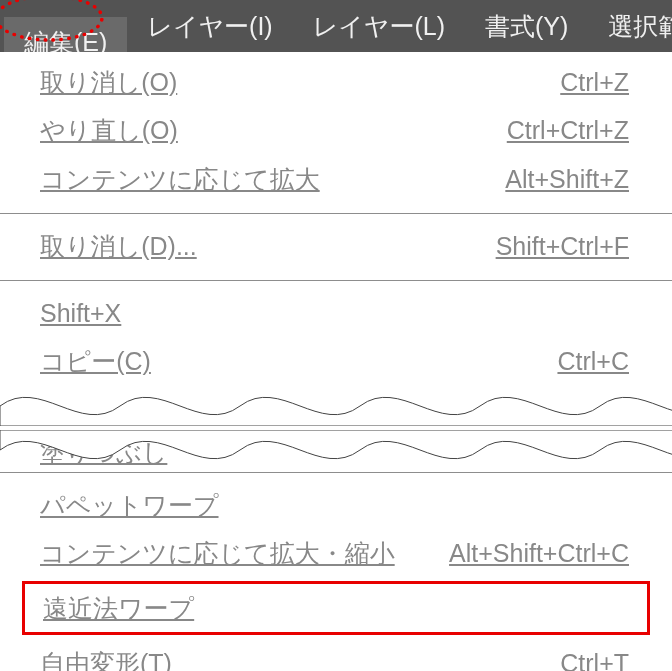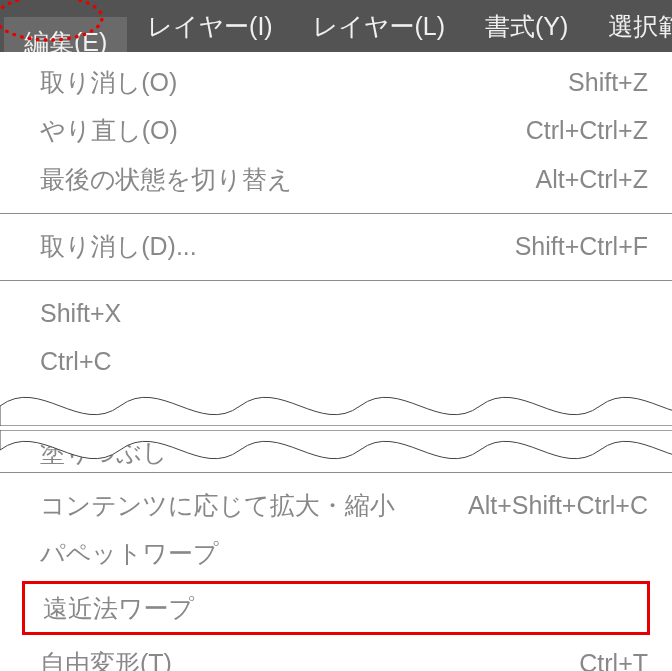--- a/index.html
+++ b/index.html
@@ -41,22 +41,23 @@
     background: #fff;
     color: #888;
     font-size: 25px;
     position: relative;
   }
   .section { padding: 6px 0 8px 0; }
   .row {
     display: flex;
     justify-content: space-between;
     align-items: flex-end;
-    padding: 6px 24px 6px 40px;
+    padding: 6px 43px 6px 40px;
     line-height: 1.45;
+    text-decoration: underline;
   }
   .row .label { white-space: nowrap; }
   .row .shortcut { white-space: nowrap; }
   .sep { height: 1px; background: #8d8d8d; margin: 2px 0; }
 
   .red-box {
     border: 3px solid #e80000;
     margin: 2px 22px 2px 22px;
   }
   .red-box .row { padding-left: 18px; padding-right: 4px; }
@@ -90,48 +91,49 @@
   <div class="item">
       <span>選択範囲</span>
     </div>
 </div>
 
 <div class="dropdown">
 
   <div class="section">
     <div class="row">
       <span class="label">取り消し(O)</span>
-      <span class="shortcut">Shift+Z</span>
+      <span class="shortcut">Ctrl+Z</span>
     </div>
     <div class="row">
       <span class="label">やり直し(O)</span>
       <span class="shortcut">Ctrl+Ctrl+Z</span>
     </div>
     <div class="row">
-      <span class="label">最後の状態を切り替え</span>
-      <span class="shortcut">Alt+Ctrl+Z</span>
+      <span class="label">コンテンツに応じて拡大</span>
+      <span class="shortcut">Alt+Shift+Z</span>
     </div>
   </div>
 
   <div class="sep"></div>
 
   <div class="section">
     <div class="row">
       <span class="label">取り消し(D)...</span>
       <span class="shortcut">Shift+Ctrl+F</span>
     </div>
   </div>
 
   <div class="sep"></div>
 
   <div class="section" style="padding-bottom:0">
     <div class="row">
       <span class="shortcut">Shift+X</span>
     </div>
     <div class="row">
+      <span class="label">コピー(C)</span>
       <span class="shortcut">Ctrl+C</span>
     </div>
   </div>
 
   <div class="wave-wrap">
     <svg viewBox="0 0 672 40" style="top:0;height:40px" preserveAspectRatio="none">
       <path d="M0,20 C40,-10 80,50 120,20 C160,-10 200,50 240,20 C280,-10 320,50 360,20 C400,-10 440,50 480,20 C520,-10 560,50 600,20 C640,-10 680,50 720,20 L720,40 L0,40 Z" fill="#fff" stroke="#444" stroke-width="1"></path>
     </svg>
     <div class="row" style="top:42px">
       <span class="label">塗りつぶし</span>
@@ -139,26 +141,26 @@
     </div>
     <svg viewBox="0 0 672 40" style="top:44px;height:40px" preserveAspectRatio="none">
       <path d="M0,20 C40,-10 80,50 120,20 C160,-10 200,50 240,20 C280,-10 320,50 360,20 C400,-10 440,50 480,20 C520,-10 560,50 600,20 C640,-10 680,50 720,20 L720,0 L0,0 Z" fill="#fff" stroke="#444" stroke-width="1"></path>
     </svg>
   </div>
 
   <div class="sep"></div>
 
   <div class="section" style="padding-bottom:2px">
     <div class="row">
+      <span class="label">パペットワープ</span>
+      <span class="shortcut"></span>
+    </div>
+    <div class="row">
       <span class="label">コンテンツに応じて拡大・縮小</span>
       <span class="shortcut">Alt+Shift+Ctrl+C</span>
-    </div>
-    <div class="row">
-      <span class="label">パペットワープ</span>
-      <span class="shortcut"></span>
     </div>
   </div>
 
   <div class="red-box">
     <div class="row">
       <span class="label">遠近法ワープ</span>
       <span class="shortcut"></span>
     </div>
   </div>
 

